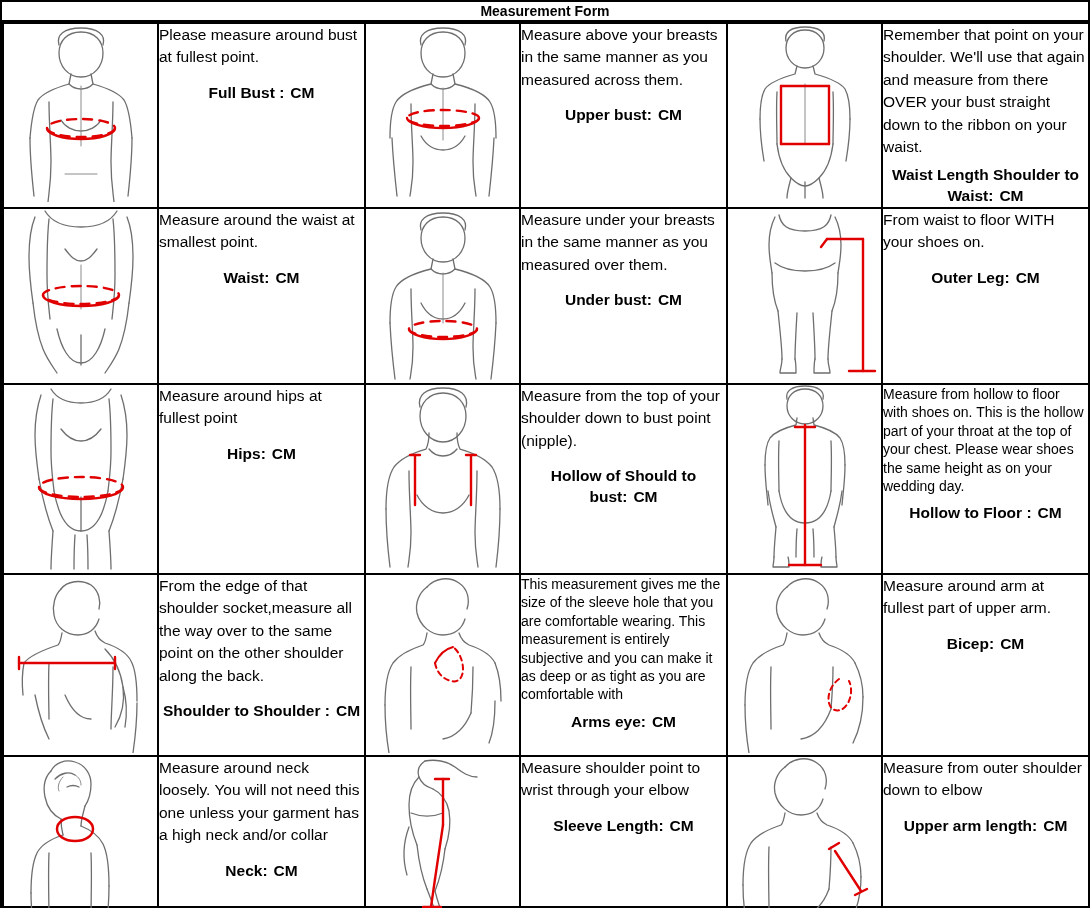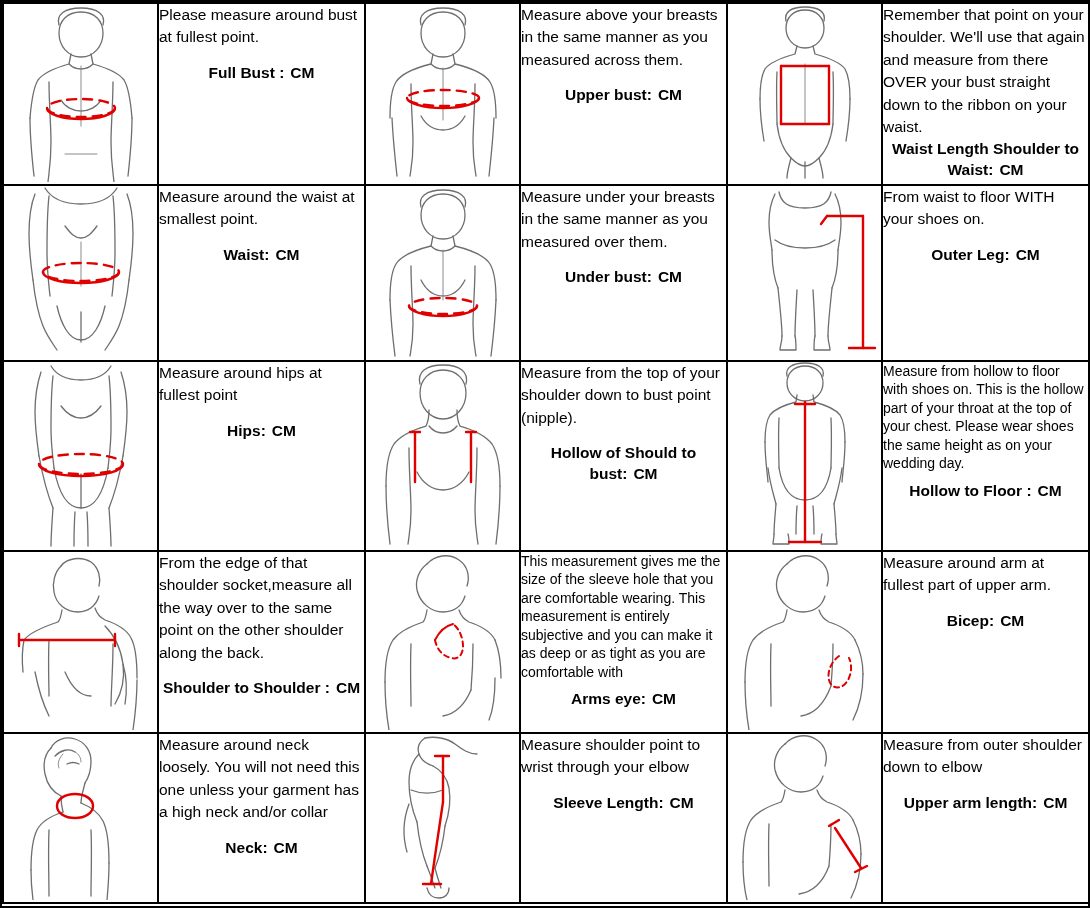--- a/index.html
+++ b/index.html
@@ -75,20 +75,21 @@
   .red { fill: none; stroke: #e00000; stroke-width: 2.4; stroke-linecap: round; }
   .reddash { fill: none; stroke: #e00000; stroke-width: 2.4; stroke-linecap: round; stroke-dasharray: 9 7; }
   .redthin { fill: none; stroke: #e00000; stroke-width: 2; stroke-linecap: round; }
   .redthindash { fill: none; stroke: #e00000; stroke-width: 2; stroke-linecap: round; stroke-dasharray: 5 4; }
 </style>
 </head>
 <body>
 
 <div id="page">
 
+  <div class="title-bar">Measurement Form</div>
 
   <table class="form">
     <colgroup>
       <col style="width:155px">
         <col style="width:207px">
       <col style="width:155px">
         <col style="width:207px">
       <col style="width:155px">
         <col style="width:207px">
     </colgroup>
@@ -171,21 +172,21 @@
           <g class="sk2">
                 <path d="M76 60v60"></path>
               </g>
           <path class="red" d="M52 62h48"></path>
           <path class="red" d="M52 62v58"></path>
           <path class="red" d="M100 62v58"></path>
           <path class="red" d="M52 120h48"></path>
         </svg>
       </td>
       <td class="txt">
-        <div class="desc" style="margin-bottom:0">Remember that point on your shoulder. We'll use that again and measure from there OVER your bust straight down to the ribbon on your waist.</div>
+        <div class="desc" style="margin-bottom:6px">Remember that point on your shoulder. We'll use that again and measure from there OVER your bust straight down to the ribbon on your waist.</div>
         <div class="label">
           <span>Waist Length Shoulder to Waist:</span><span class="unit">CM</span>
         </div>
       </td>
     </tr>
 
     <tr style="height:144px">
       <td class="fig">
         <svg width="152" height="174" viewBox="0 0 152 174">
           <g class="sk">

